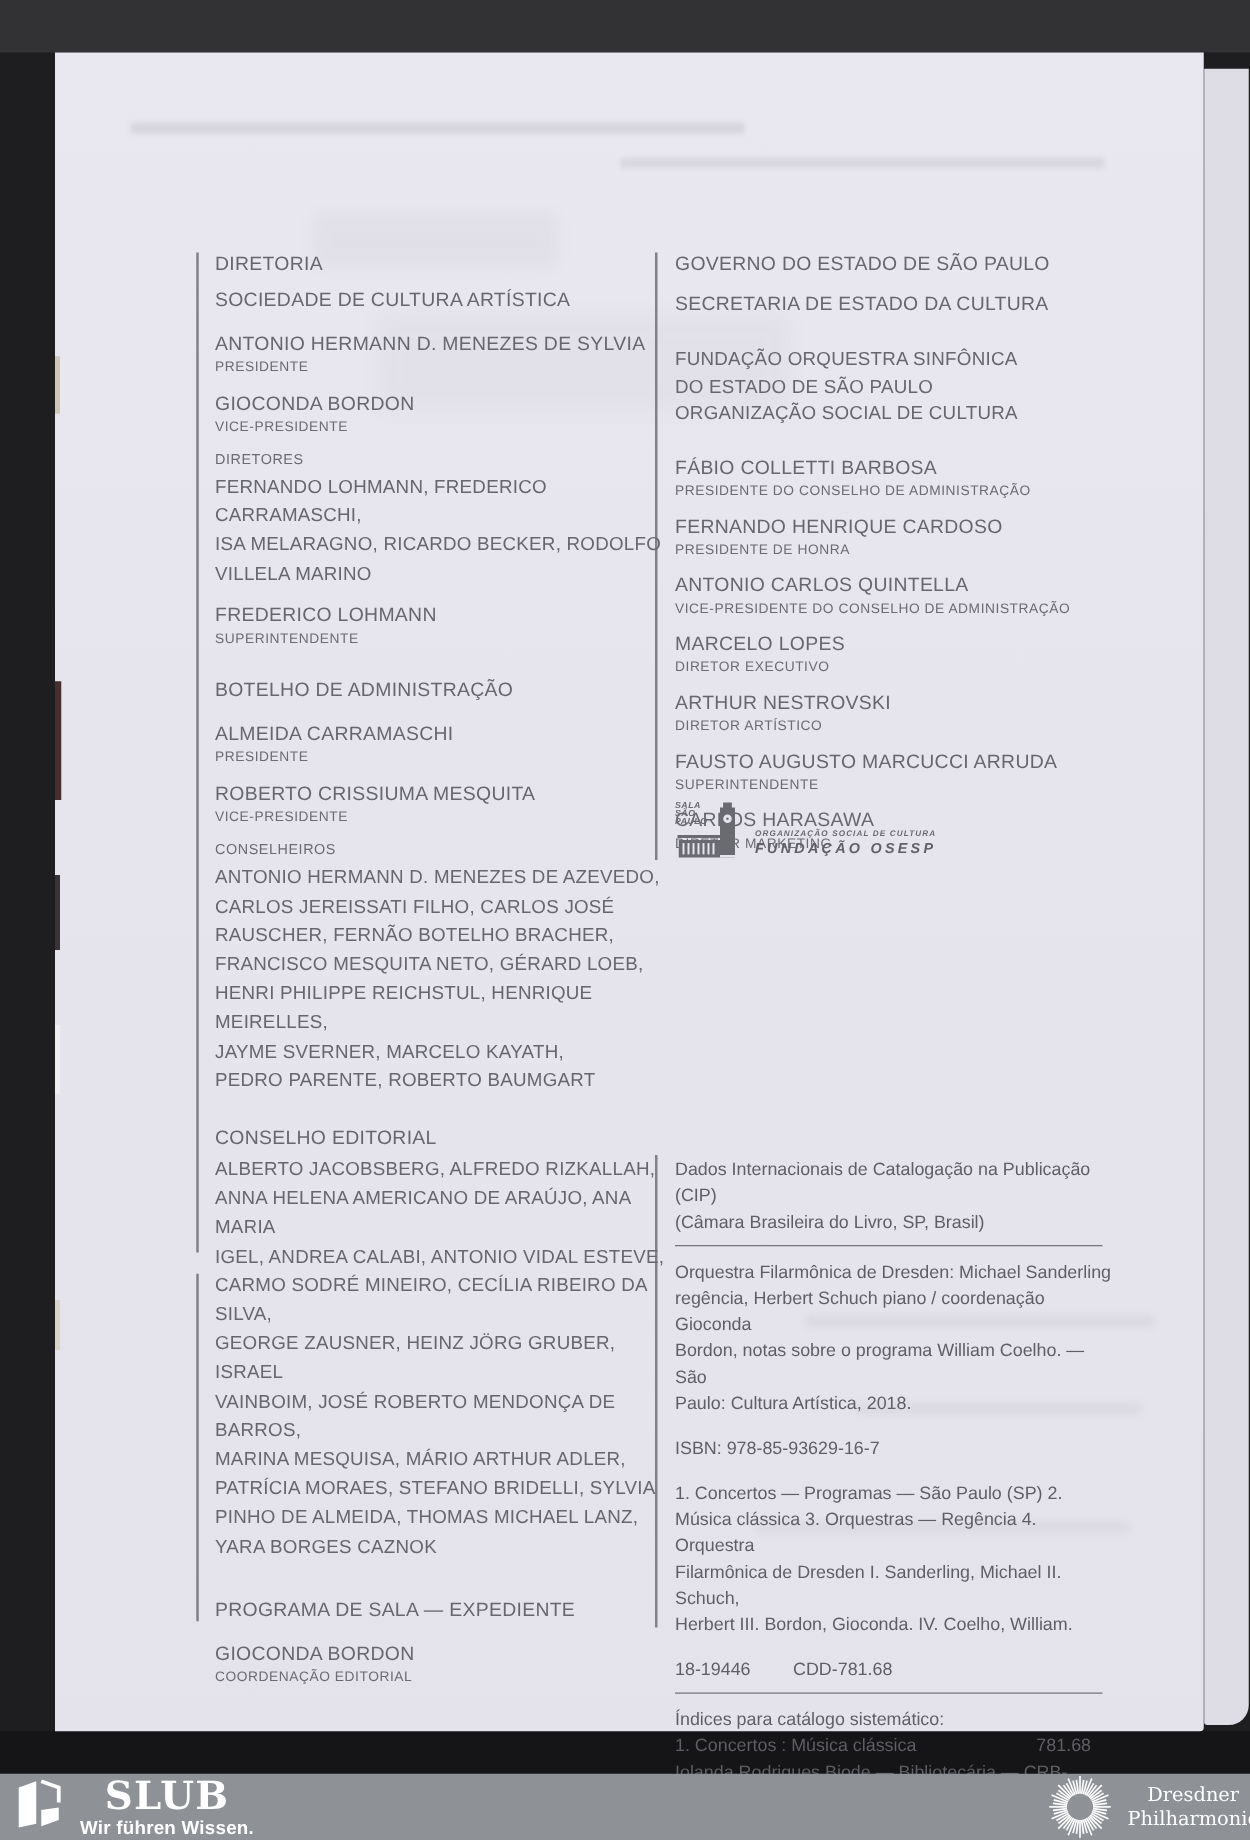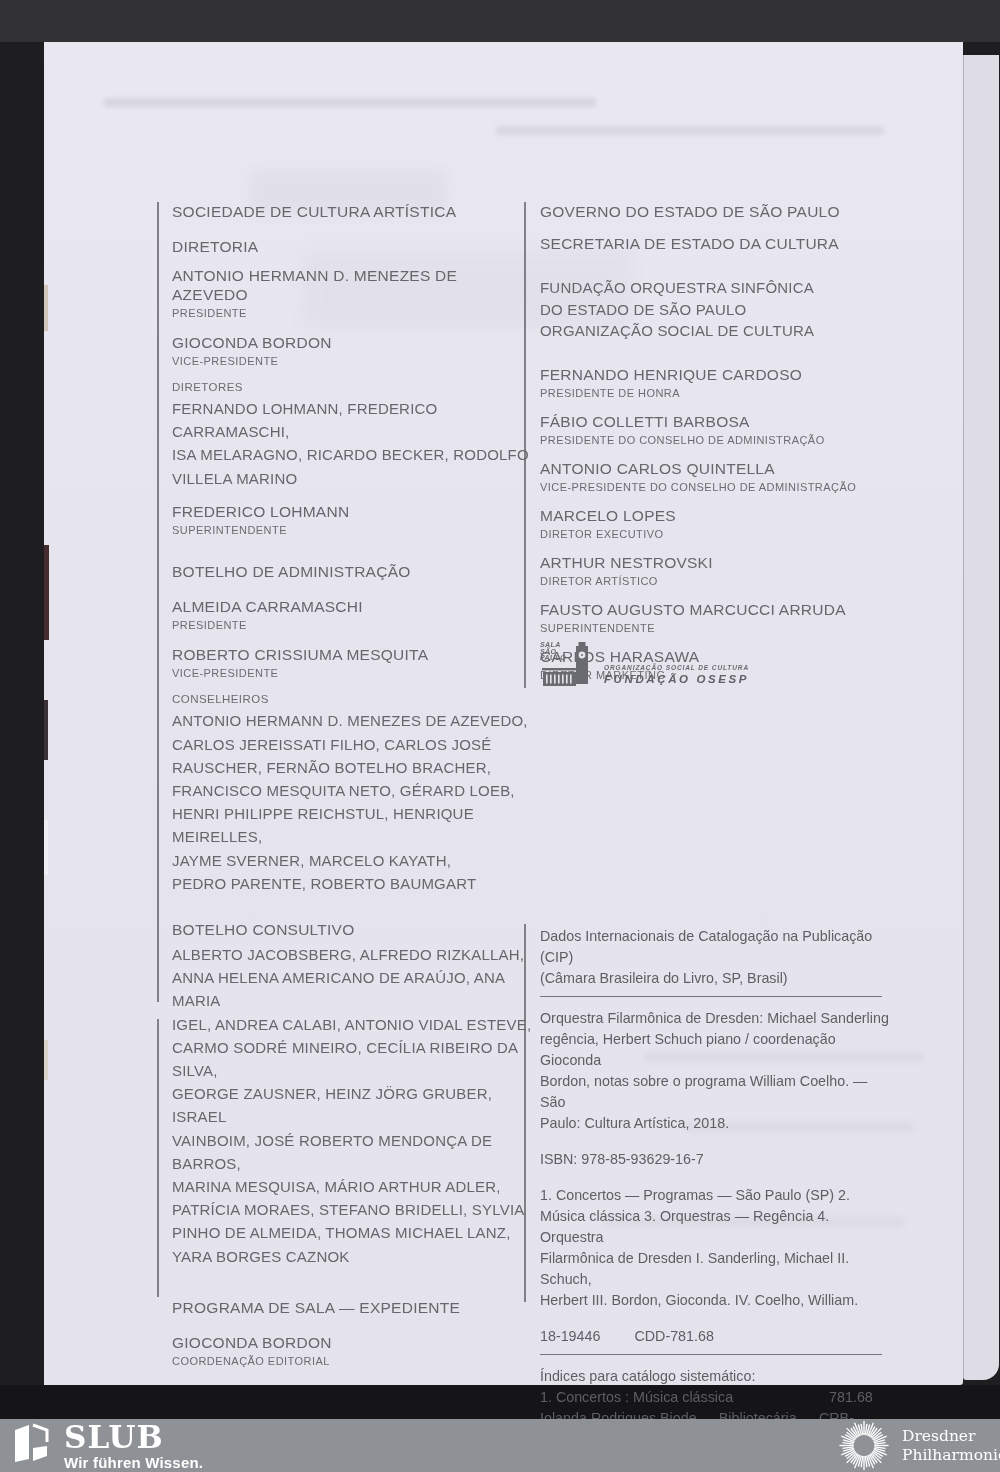--- a/index.html
+++ b/index.html
@@ -52,21 +52,21 @@
   #osesp .main{font-size:11.5px;font-weight:bold;letter-spacing:2.6px;color:#606167;margin-top:2px;}
 
   
   #cip{position:absolute;left:496px;top:884px;width:356px;font-size:14.3px;line-height:21px;color:#5e5f65;}
   .cip-rule{border:0;border-top:1.2px solid #74757b;margin:7px 0 11px 0;width:342px;}
   .cip-gap{display:inline-block;width:34px;}
   .idx-gap{display:inline-block;width:96px;}
   #cip .block{margin-bottom:15px;}
 
   
-  #bar{position:absolute;left:0;top:1419px;width:1000px;height:53px;background:#8e9297;}
+  #bar{position:absolute;left:0;top:1419px;width:1000px;height:53px;background:#8e9297;text-align:center;}
   #slub{position:absolute;left:12px;top:3px;display:flex;align-items:flex-start;cursor:pointer;}
   #slub-word{font-family:"DejaVu Serif","Liberation Serif",serif;font-weight:bold;font-size:31px;line-height:30px;color:#ffffff;letter-spacing:1px;}
   #slub-tag{font-size:15px;font-weight:bold;color:#ffffff;margin-top:2px;letter-spacing:.2px;}
   #phil{position:absolute;left:836px;top:0px;height:53px;display:flex;align-items:center;cursor:pointer;}
   #phil-name{font-family:"DejaVu Serif","Liberation Serif",serif;font-size:15.5px;line-height:19px;color:#ffffff;white-space:pre-line;margin-left:10px;}
 
   
   .ghost{position:absolute;background:#63636e;border-radius:3px;pointer-events:none;}
 </style>
 </head>
@@ -84,25 +84,25 @@
   <div class="ghost" style="left:600px;top:1010px;width:280px;height:10px;opacity:.07;filter:blur(3px);"></div>
   <div class="ghost" style="left:640px;top:1080px;width:230px;height:10px;opacity:.06;filter:blur(3px);"></div>
   <div class="ghost" style="left:560px;top:1175px;width:300px;height:10px;opacity:.06;filter:blur(3px);"></div>
 
   <div class="vrule" style="left:113px;top:160px;height:800px;"></div>
   <div class="vrule" style="left:113px;top:977px;height:278px;"></div>
   <div class="vrule" style="left:480px;top:160px;height:486px;"></div>
   <div class="vrule" style="left:480px;top:882px;height:378px;"></div>
 
   <div id="col-left">
+    <div class="h mb10">DIRETORIA</div>
     <div class="h mb16">SOCIEDADE DE CULTURA ARTÍSTICA</div>
-    <div class="h mb10">DIRETORIA</div>
-
-    <div class="entry">
-      <div class="nm">ANTONIO HERMANN D. MENEZES DE AZEVEDO</div>
+
+    <div class="entry">
+      <div class="nm">ANTONIO HERMANN D. MENEZES DE SYLVIA</div>
       <div class="rl">PRESIDENTE</div>
     </div>
     <div class="entry">
       <div class="nm">GIOCONDA BORDON</div>
       <div class="rl">VICE-PRESIDENTE</div>
     </div>
 
     <div class="grp-label">DIRETORES</div>
     <div class="list entry">FERNANDO LOHMANN, FREDERICO CARRAMASCHI,
 ISA MELARAGNO, RICARDO BECKER, RODOLFO
@@ -124,21 +124,21 @@
     </div>
     <div class="grp-label">CONSELHEIROS</div>
     <div class="list">ANTONIO HERMANN D. MENEZES DE AZEVEDO,
 CARLOS JEREISSATI FILHO, CARLOS JOSÉ
 RAUSCHER, FERNÃO BOTELHO BRACHER,
 FRANCISCO MESQUITA NETO, GÉRARD LOEB,
 HENRI PHILIPPE REICHSTUL, HENRIQUE MEIRELLES,
 JAYME SVERNER, MARCELO KAYATH,
 PEDRO PARENTE, ROBERTO BAUMGART</div>
 
-    <div class="h sect" style="margin-bottom:4px;">BOTELHO CONSULTIVO</div>
+    <div class="h sect" style="margin-bottom:4px;">CONSELHO EDITORIAL</div>
     <div class="list">ALBERTO JACOBSBERG, ALFREDO RIZKALLAH,
 ANNA HELENA AMERICANO DE ARAÚJO, ANA MARIA
 IGEL, ANDREA CALABI, ANTONIO VIDAL ESTEVE,
 CARMO SODRÉ MINEIRO, CECÍLIA RIBEIRO DA SILVA,
 GEORGE ZAUSNER, HEINZ JÖRG GRUBER, ISRAEL
 VAINBOIM, JOSÉ ROBERTO MENDONÇA DE BARROS,
 MARINA MESQUISA, MÁRIO ARTHUR ADLER,
 PATRÍCIA MORAES, STEFANO BRIDELLI, SYLVIA
 PINHO DE ALMEIDA, THOMAS MICHAEL LANZ,
 YARA BORGES CAZNOK</div>
@@ -152,26 +152,26 @@
   </div>
 
   <div id="col-right">
     <div class="h" style="margin-bottom:13px;">GOVERNO DO ESTADO DE SÃO PAULO</div>
     <div class="h" style="margin-bottom:24px;">SECRETARIA DE ESTADO DA CULTURA</div>
     <div class="list" style="margin-bottom:23px;line-height:21.5px;">FUNDAÇÃO ORQUESTRA SINFÔNICA
 DO ESTADO DE SÃO PAULO
 ORGANIZAÇÃO SOCIAL DE CULTURA</div>
 
     <div class="entry">
+      <div class="nm">FÁBIO COLLETTI BARBOSA</div>
+      <div class="rl">PRESIDENTE DO CONSELHO DE ADMINISTRAÇÃO</div>
+    </div>
+    <div class="entry">
       <div class="nm">FERNANDO HENRIQUE CARDOSO</div>
       <div class="rl">PRESIDENTE DE HONRA</div>
-    </div>
-    <div class="entry">
-      <div class="nm">FÁBIO COLLETTI BARBOSA</div>
-      <div class="rl">PRESIDENTE DO CONSELHO DE ADMINISTRAÇÃO</div>
     </div>
     <div class="entry">
       <div class="nm">ANTONIO CARLOS QUINTELLA</div>
       <div class="rl">VICE-PRESIDENTE DO CONSELHO DE ADMINISTRAÇÃO</div>
     </div>
     <div class="entry">
       <div class="nm">MARCELO LOPES</div>
       <div class="rl">DIRETOR EXECUTIVO</div>
     </div>
     <div class="entry">

